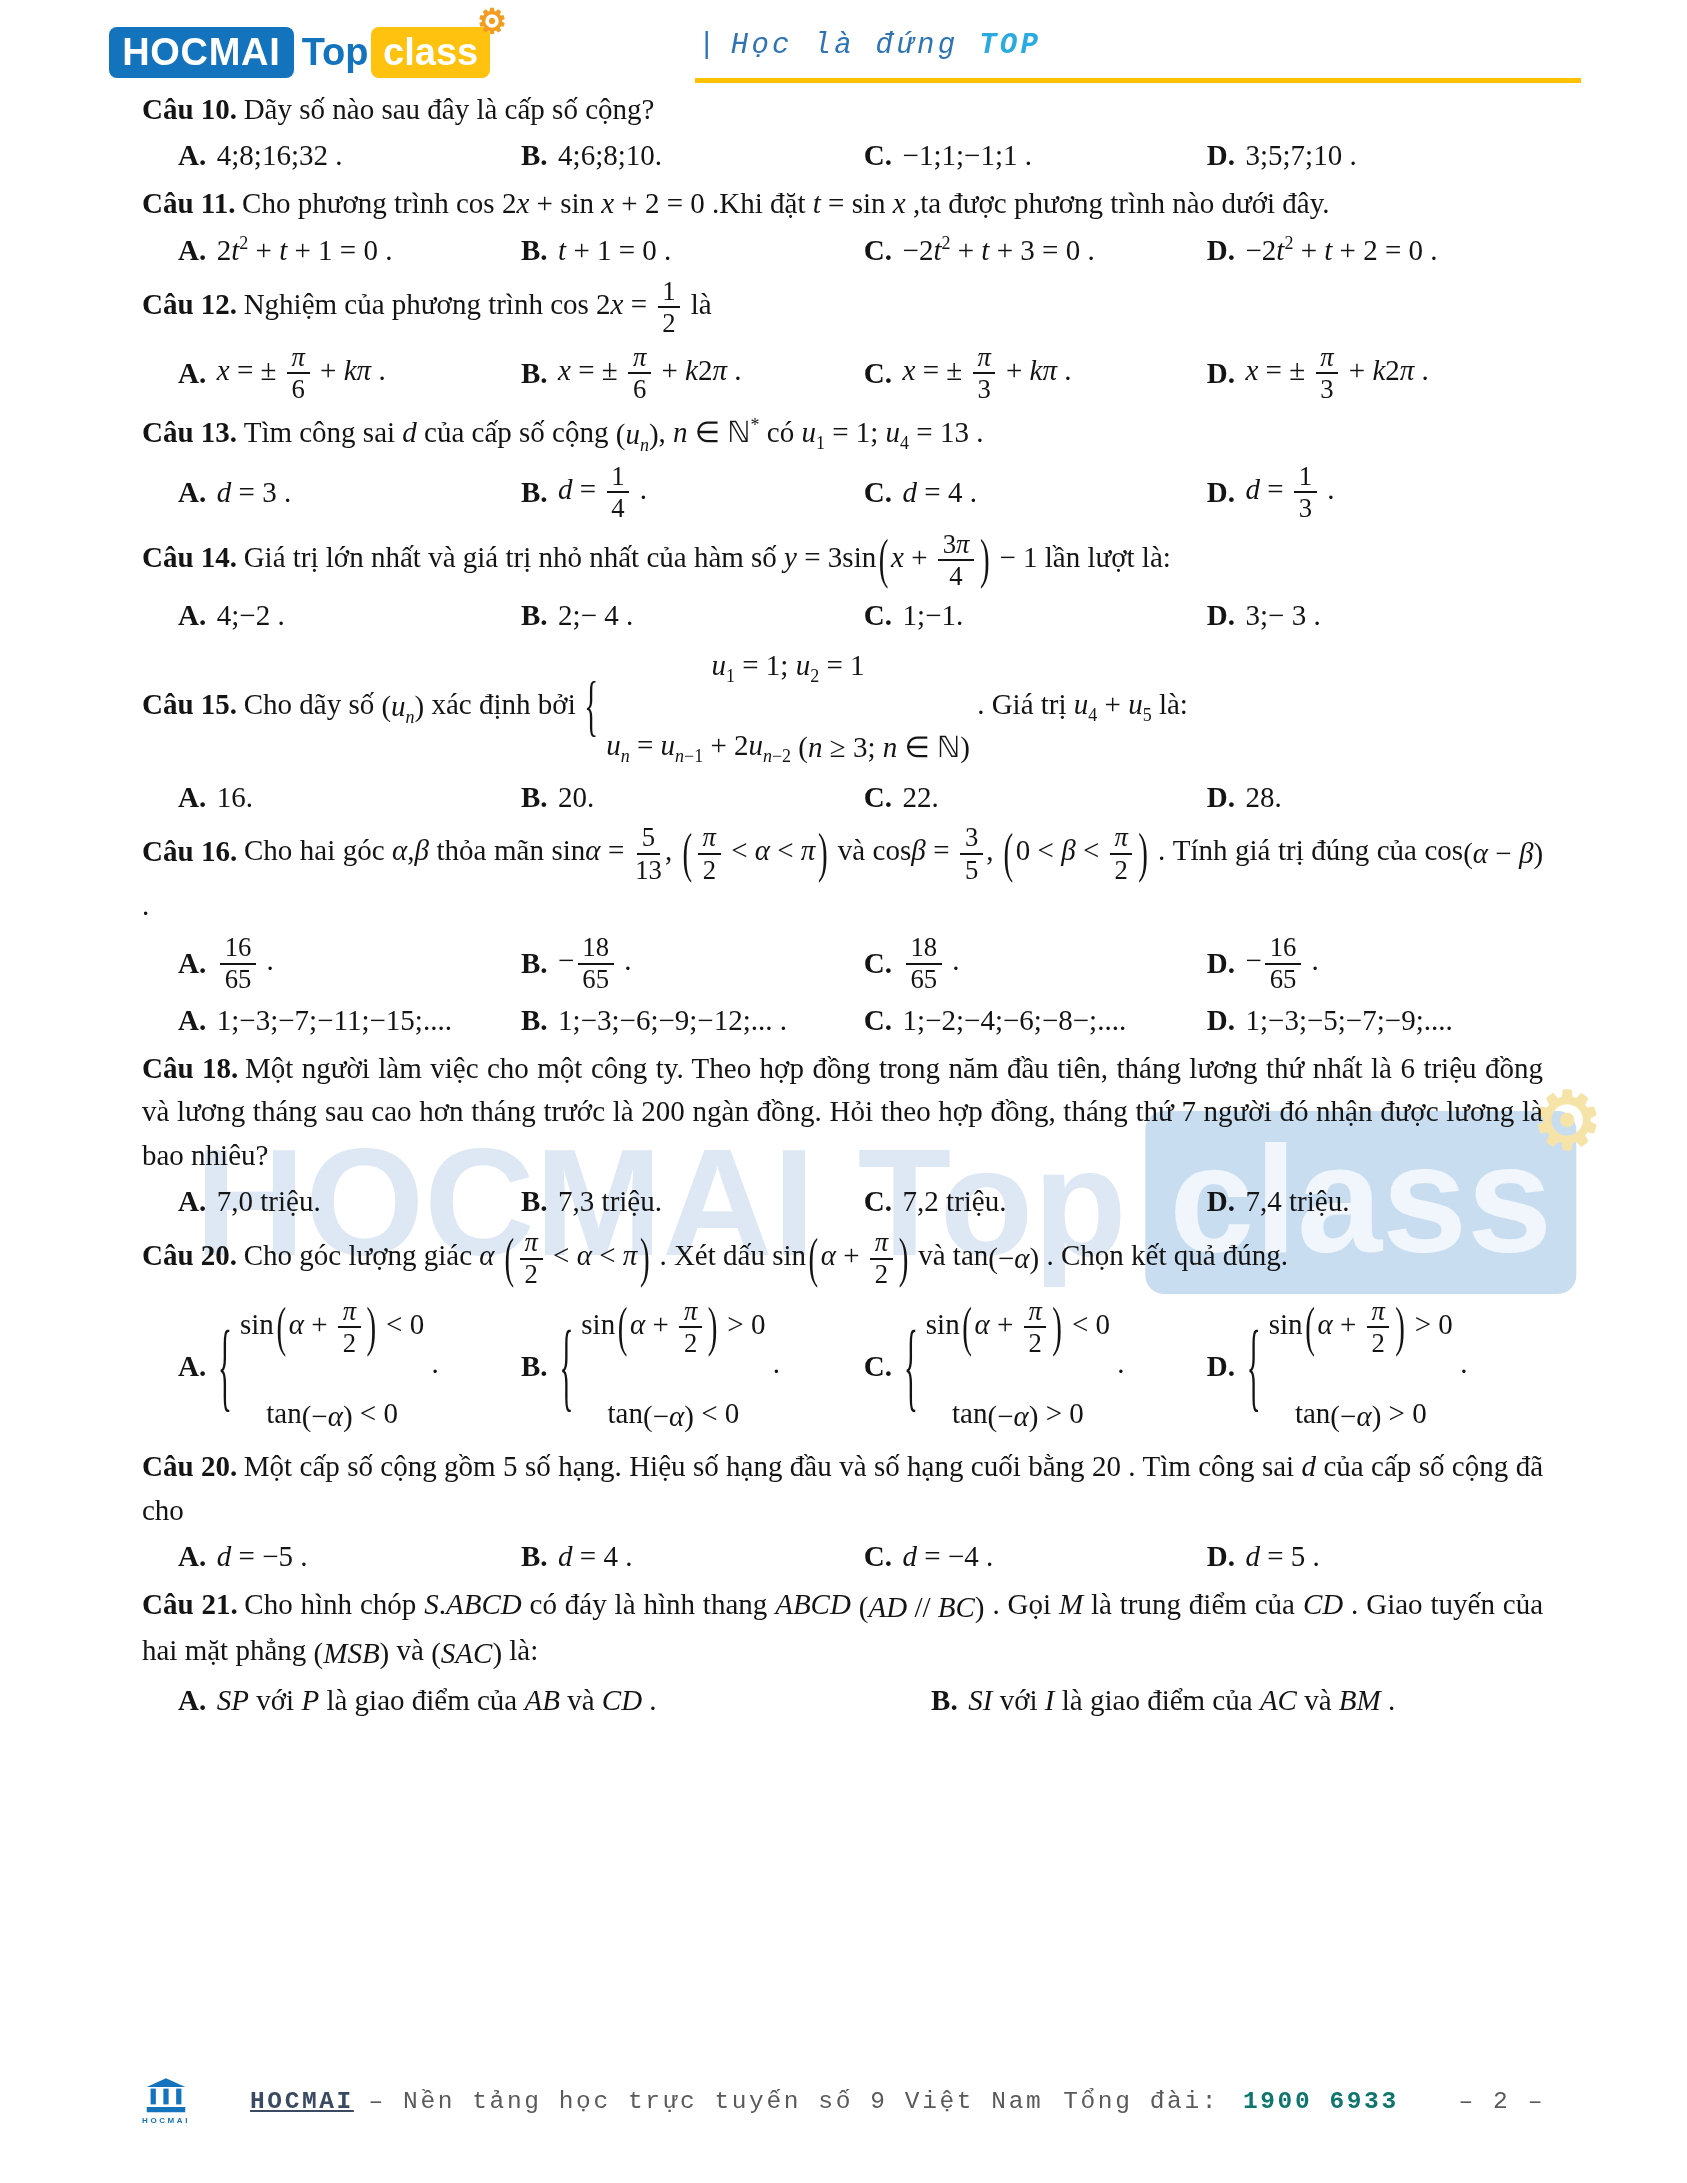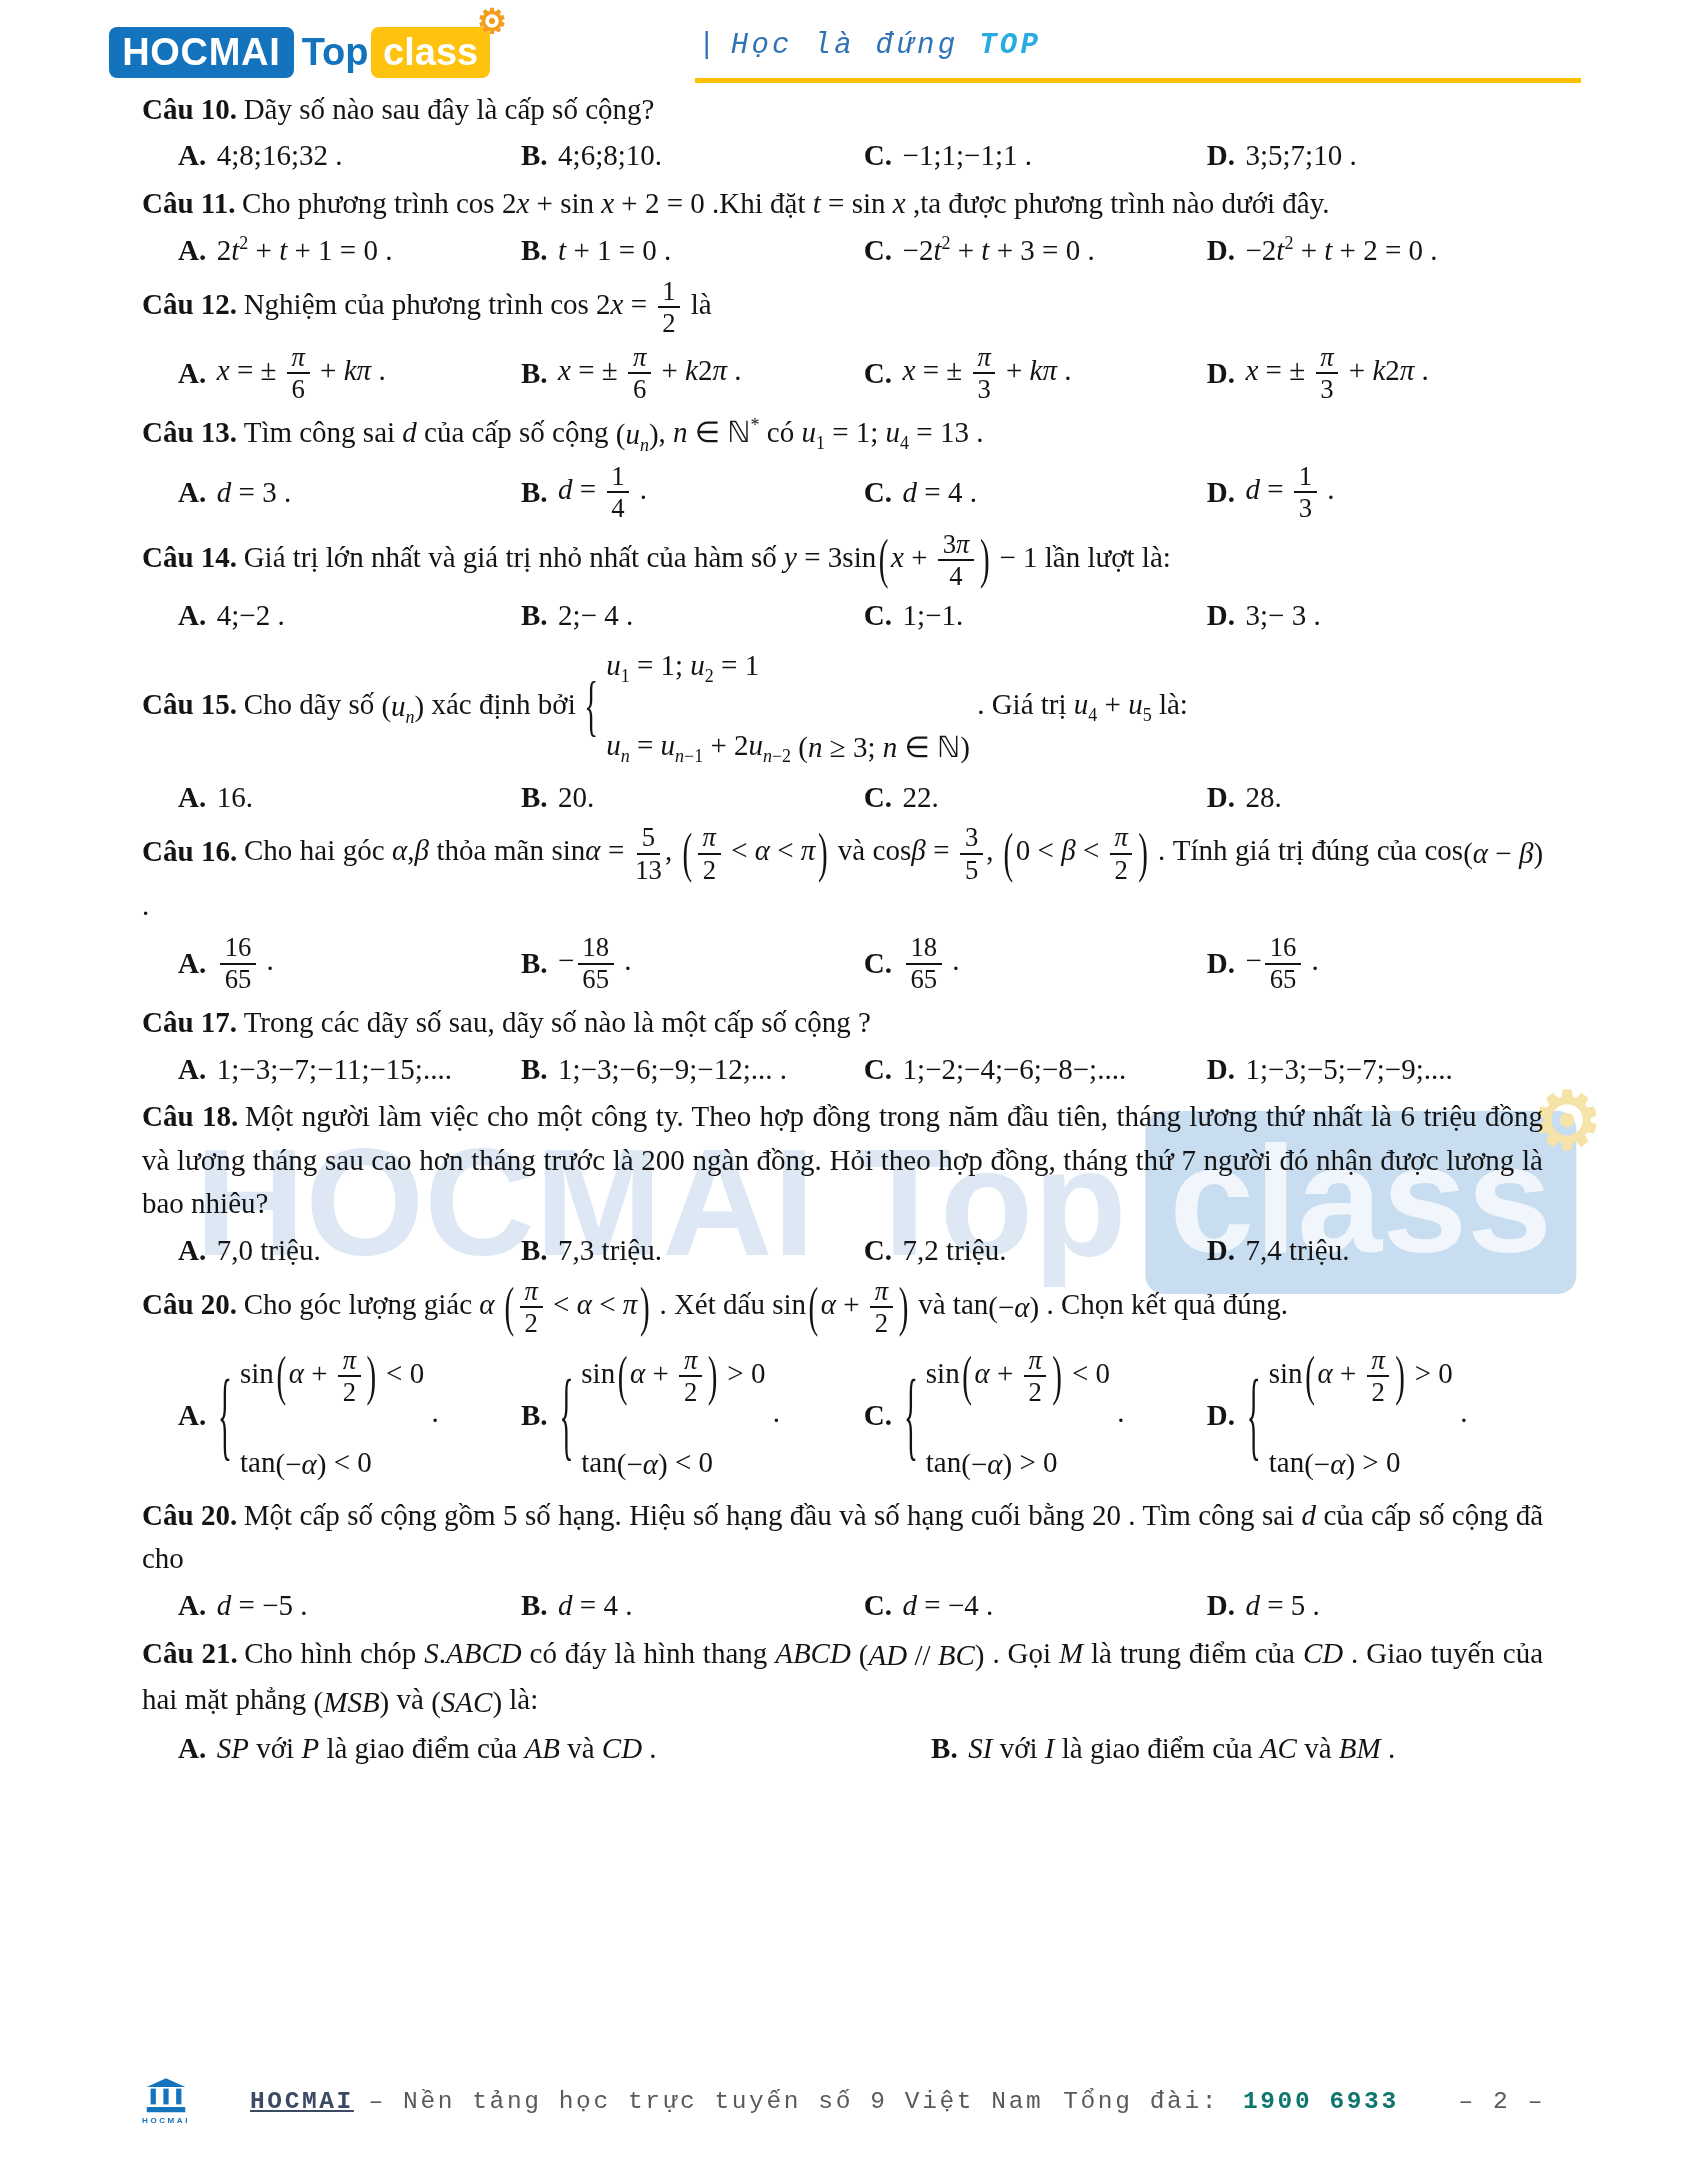--- a/index.html
+++ b/index.html
@@ -45,21 +45,21 @@
   sub { font-size:.62em; vertical-align:sub; line-height:0; }
   .frac { display:inline-flex; flex-direction:column; align-items:center; vertical-align:middle;
           font-size:.92em; line-height:1.08; margin:0 3.3px; }
   .frac .num { border-bottom:2px solid currentColor; padding:0 4.6px 0.7px; }
   .frac .den { padding-top:0.7px; }
   .paren { display:inline-flex; align-items:center; vertical-align:middle; }
   .paren > .br { display:inline-block; }
   .paren > .br.big { transform:scaleY(1.9); padding:0 2.6px; }
   .cases { display:inline-flex; align-items:center; vertical-align:middle; margin:2.6px 0; }
   .cases > .brace { display:inline-block; margin:0 8px 0 1.3px; }
-  .cases .rows { display:inline-flex; flex-direction:column; align-items:flex-start; row-gap:6.6px;gap:36px; }
+  .cases .rows { display:inline-flex; flex-direction:column; align-items:center; row-gap:6.6px;gap:36px; }
   
   .footer { position:absolute; left:142px; right:142px; bottom:58px; z-index:2;
             display:flex; align-items:center; font-family:"Liberation Mono", monospace;
             font-size:24.5px; color:#5a5a5a; letter-spacing:2.6px; }
   .footer-logo { display:flex; flex-direction:column; align-items:center; margin-right:60px; }
   .footer-logo .mini { font-family:"Liberation Sans",sans-serif; font-size:8px; color:#1473bd; font-weight:bold; margin-top:1.3px; }
   .footer-brand { color:#3b4a63; font-weight:bold; text-decoration:underline; margin-right:14.6px; }
   .footer-tagline { margin-right:20px; }
   .footer-hotline-label { margin-right:24px; }
   .footer-hotline { font-weight:bold; color:#0f766e; }
@@ -309,21 +309,20 @@
         <div class="opt">
           <b class="olabel">D.</b>
           <span class="ocontent">−<span class="frac">
               <span class="num">16</span>
               <span class="den">65</span>
             </span> .</span>
         </div>
       </div>
     </section>
     <section class="q">
-      <p class="stem"><b class="qlabel">Câu 17.</b>Trong các dãy số sau, dãy số nào là một cấp số cộng ?</p>
       <div class="options">
         <div class="opt">
           <b class="olabel">A.</b>
           <span class="ocontent">1;−3;−7;−11;−15;....</span>
         </div>
         <div class="opt">
           <b class="olabel">B.</b>
           <span class="ocontent">1;−3;−6;−9;−12;... .</span>
         </div>
         <div class="opt">

